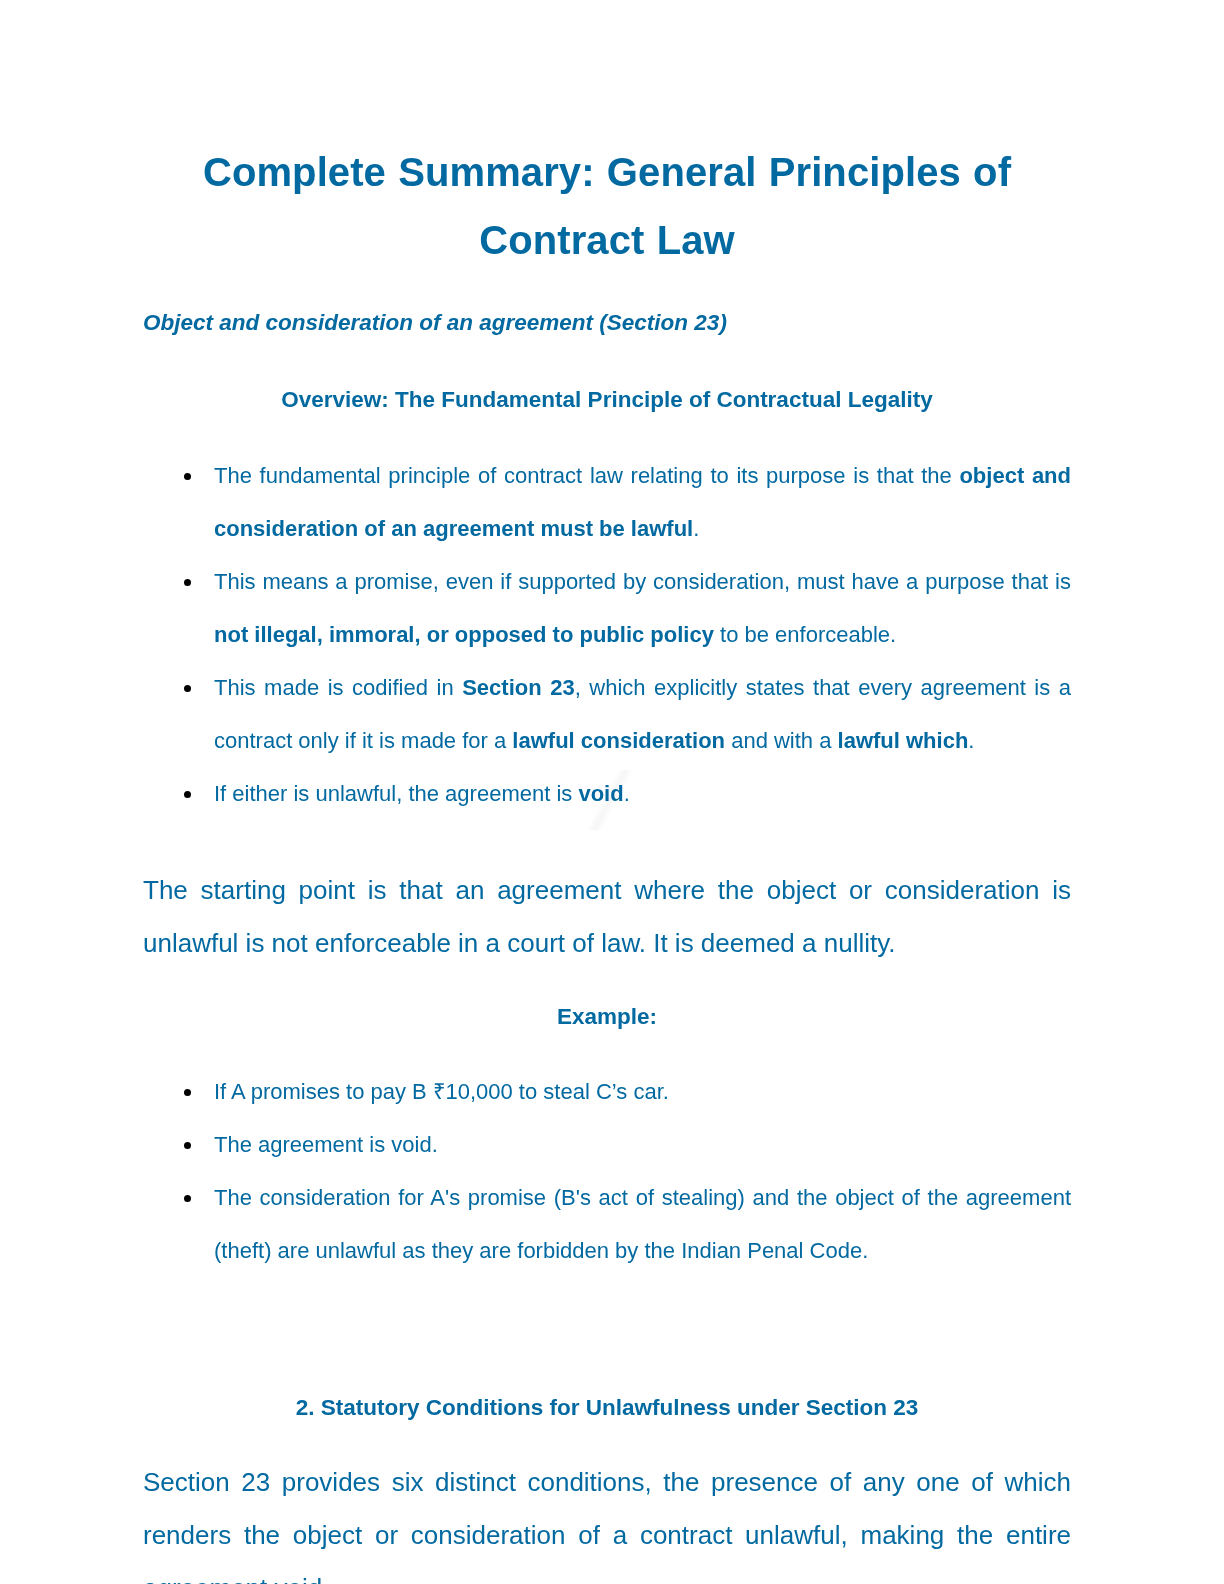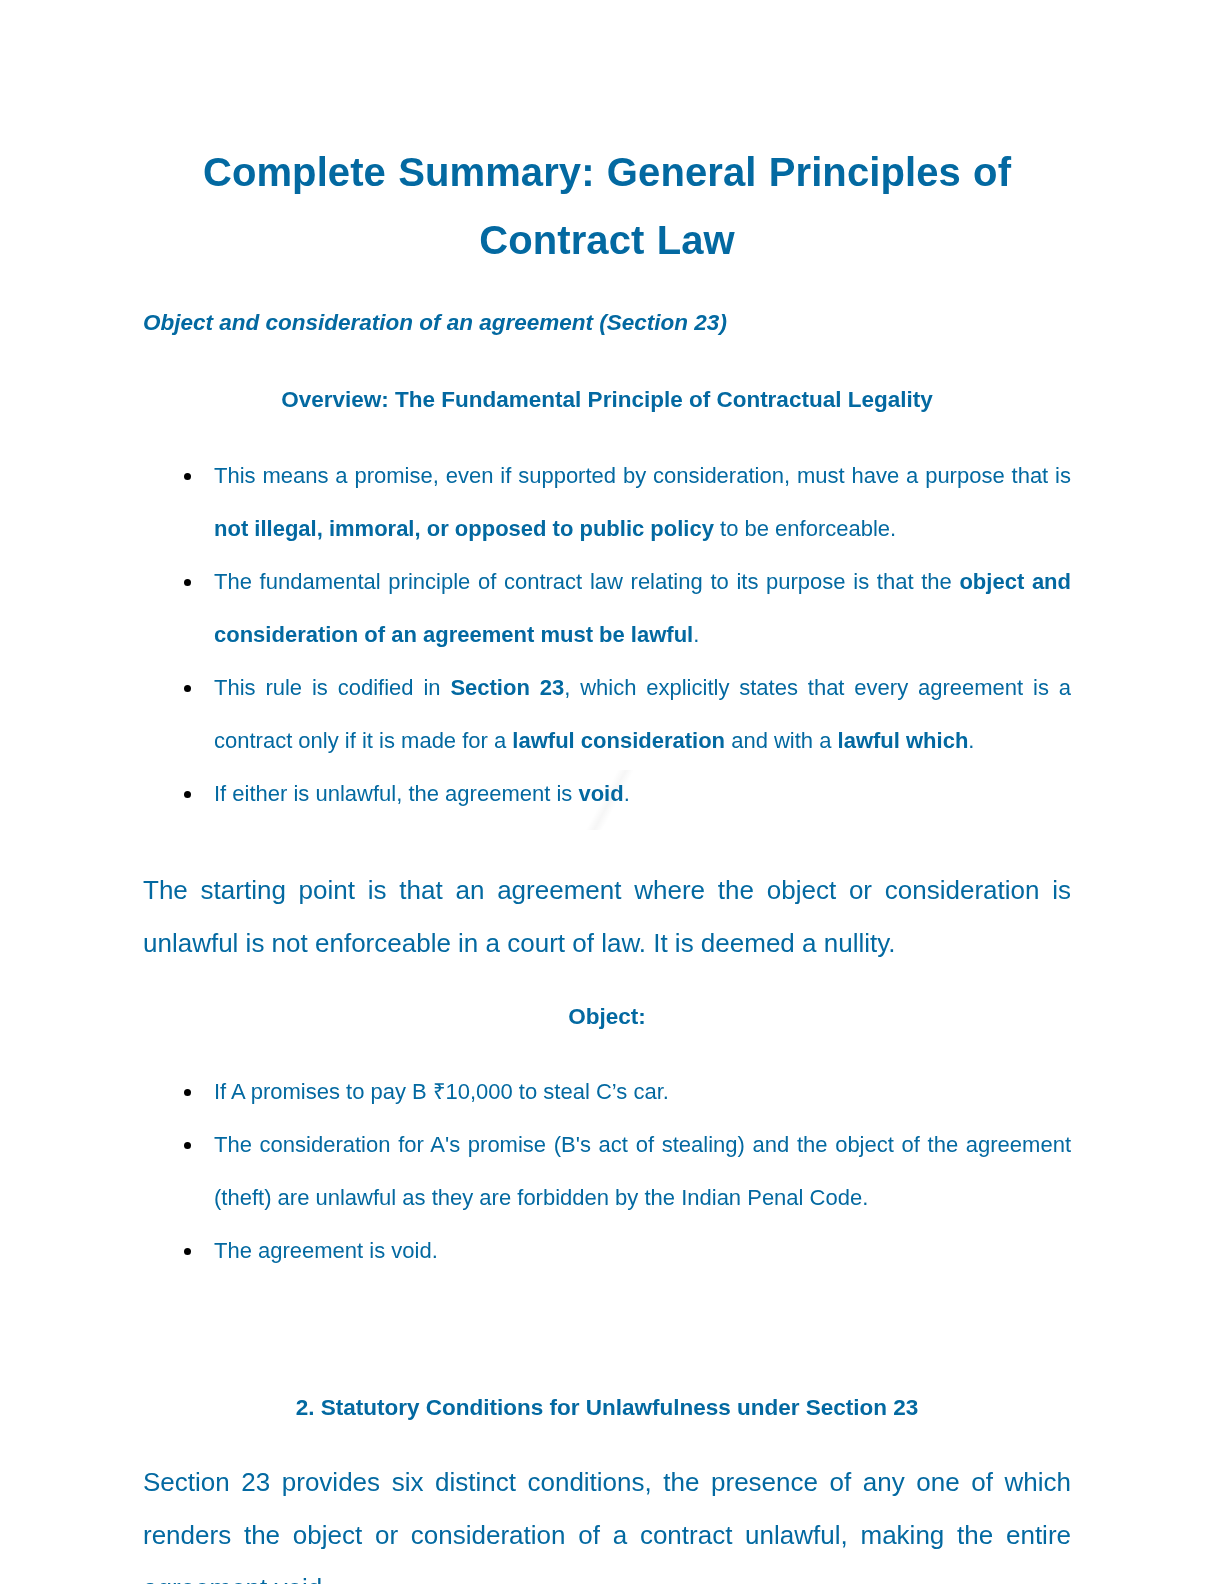--- a/index.html
+++ b/index.html
@@ -134,43 +134,43 @@
 
     <div class="doc-subtitle">Object and consideration of an agreement (Section 23)</div>
 
     <div class="gap-before-overview"></div>
 
     <h2 class="section-heading">Overview: The Fundamental Principle of Contractual Legality</h2>
 
     <div class="gap-1"></div>
 
     <ul class="bullets">
+      <li><span>The fundamental principle of contract law relating to its purpose is that the </span><b>object and consideration of an agreement must be lawful</b><span>.</span></li>
       <li><span>This means a promise, even if supported by consideration, must have a purpose that is </span><b>not illegal, immoral, or opposed to public policy</b><span> to be enforceable.</span></li>
-      <li><span>The fundamental principle of contract law relating to its purpose is that the </span><b>object and consideration of an agreement must be lawful</b><span>.</span></li>
-      <li><span>This rule is codified in </span><b>Section 23</b><span>, which explicitly states that every agreement is a contract only if it is made for a </span><b>lawful consideration</b><span> and with a </span><b>lawful which</b><span>.</span></li>
+      <li><span>This made is codified in </span><b>Section 23</b><span>, which explicitly states that every agreement is a contract only if it is made for a </span><b>lawful consideration</b><span> and with a </span><b>lawful which</b><span>.</span></li>
       <li><span>If either is unlawful, the agreement is </span><b>void</b><span>.</span></li>
     </ul>
 
     <div class="gap-2"></div>
 
 
     <div class="gap-3"></div>
 
     <p class="body-para">The starting point is that an agreement where the object or consideration is unlawful is not enforceable in a court of law. It is deemed a nullity.</p>
 
     <div class="gap-4"></div>
 
-    <h2 class="section-heading">Object:</h2>
+    <h2 class="section-heading">Example:</h2>
 
     <div class="gap-5"></div>
 
     <ul class="bullets">
       <li>If A promises to pay B ₹10,000 to steal C’s car.</li>
+      <li>The agreement is void.</li>
       <li>The consideration for A's promise (B's act of stealing) and the object of the agreement (theft) are unlawful as they are forbidden by the Indian Penal Code.</li>
-      <li>The agreement is void.</li>
     </ul>
 
     <div class="gap-blank-para"></div>
 
     <h2 class="section-heading">2. Statutory Conditions for Unlawfulness under Section 23</h2>
 
     <div class="gap-6"></div>
 
     <p class="body-para">Section 23 provides six distinct conditions, the presence of any one of which renders the object or consideration of a contract unlawful, making the entire agreement void.</p>
 

